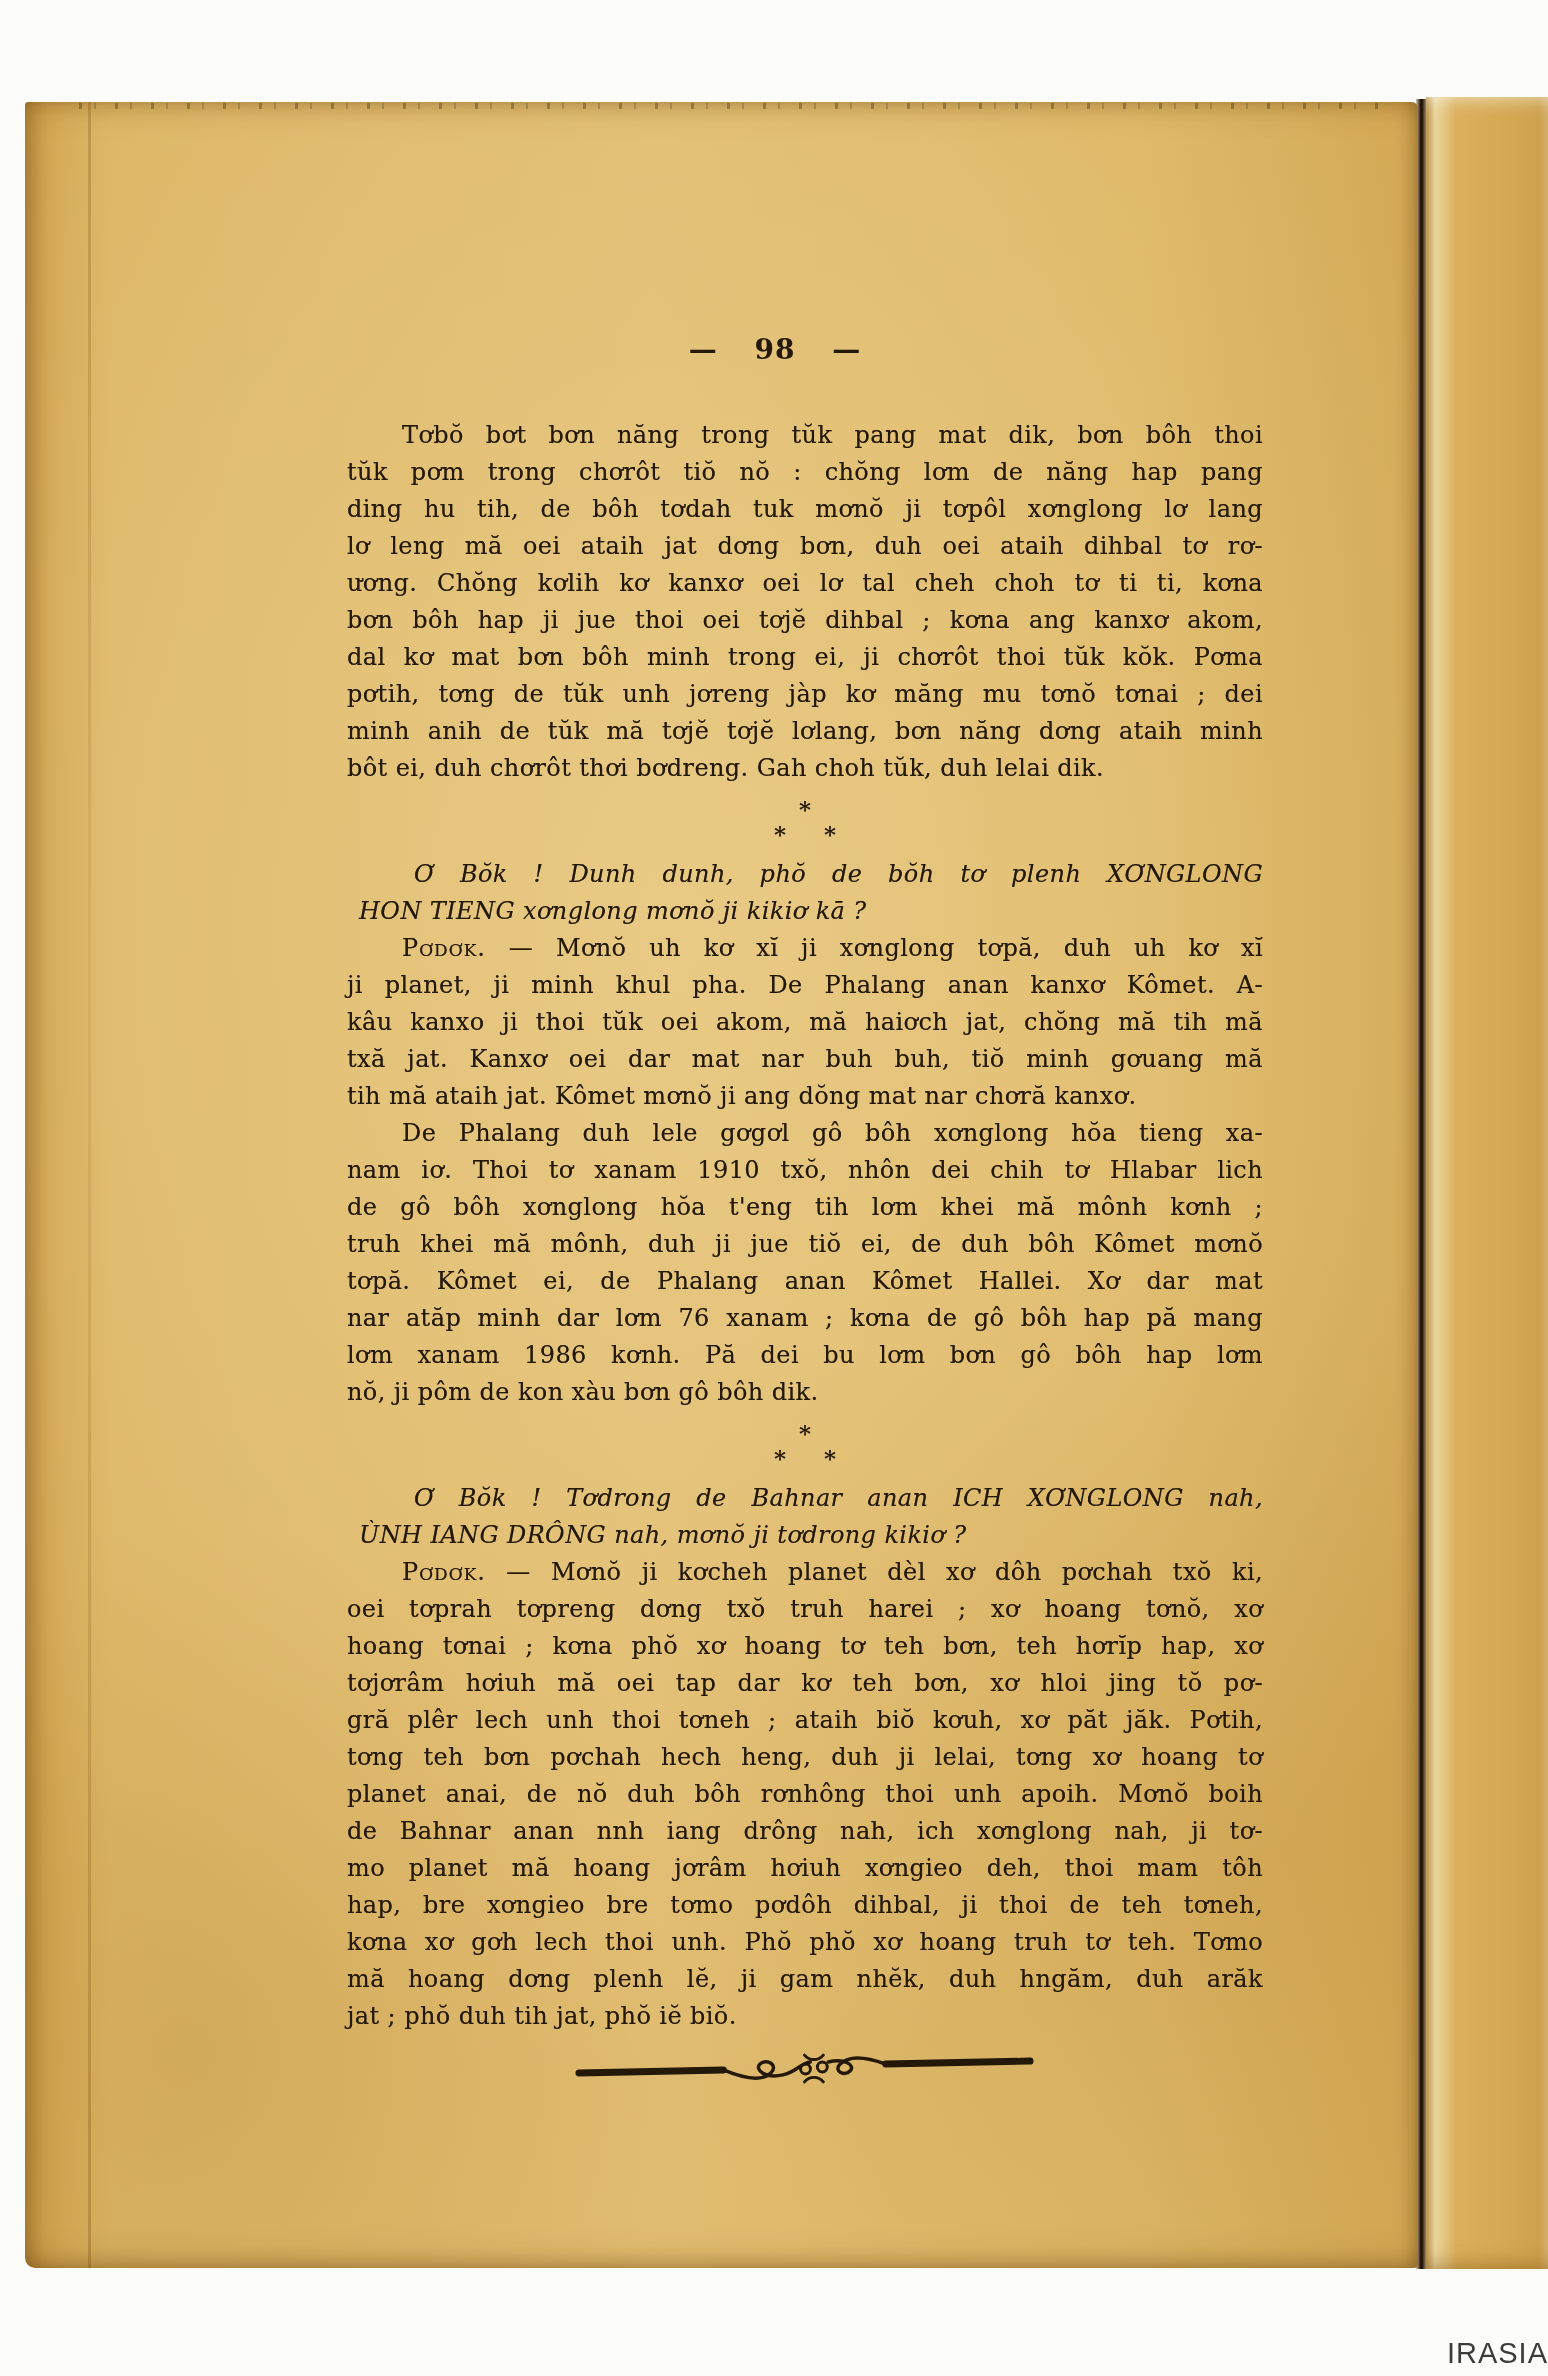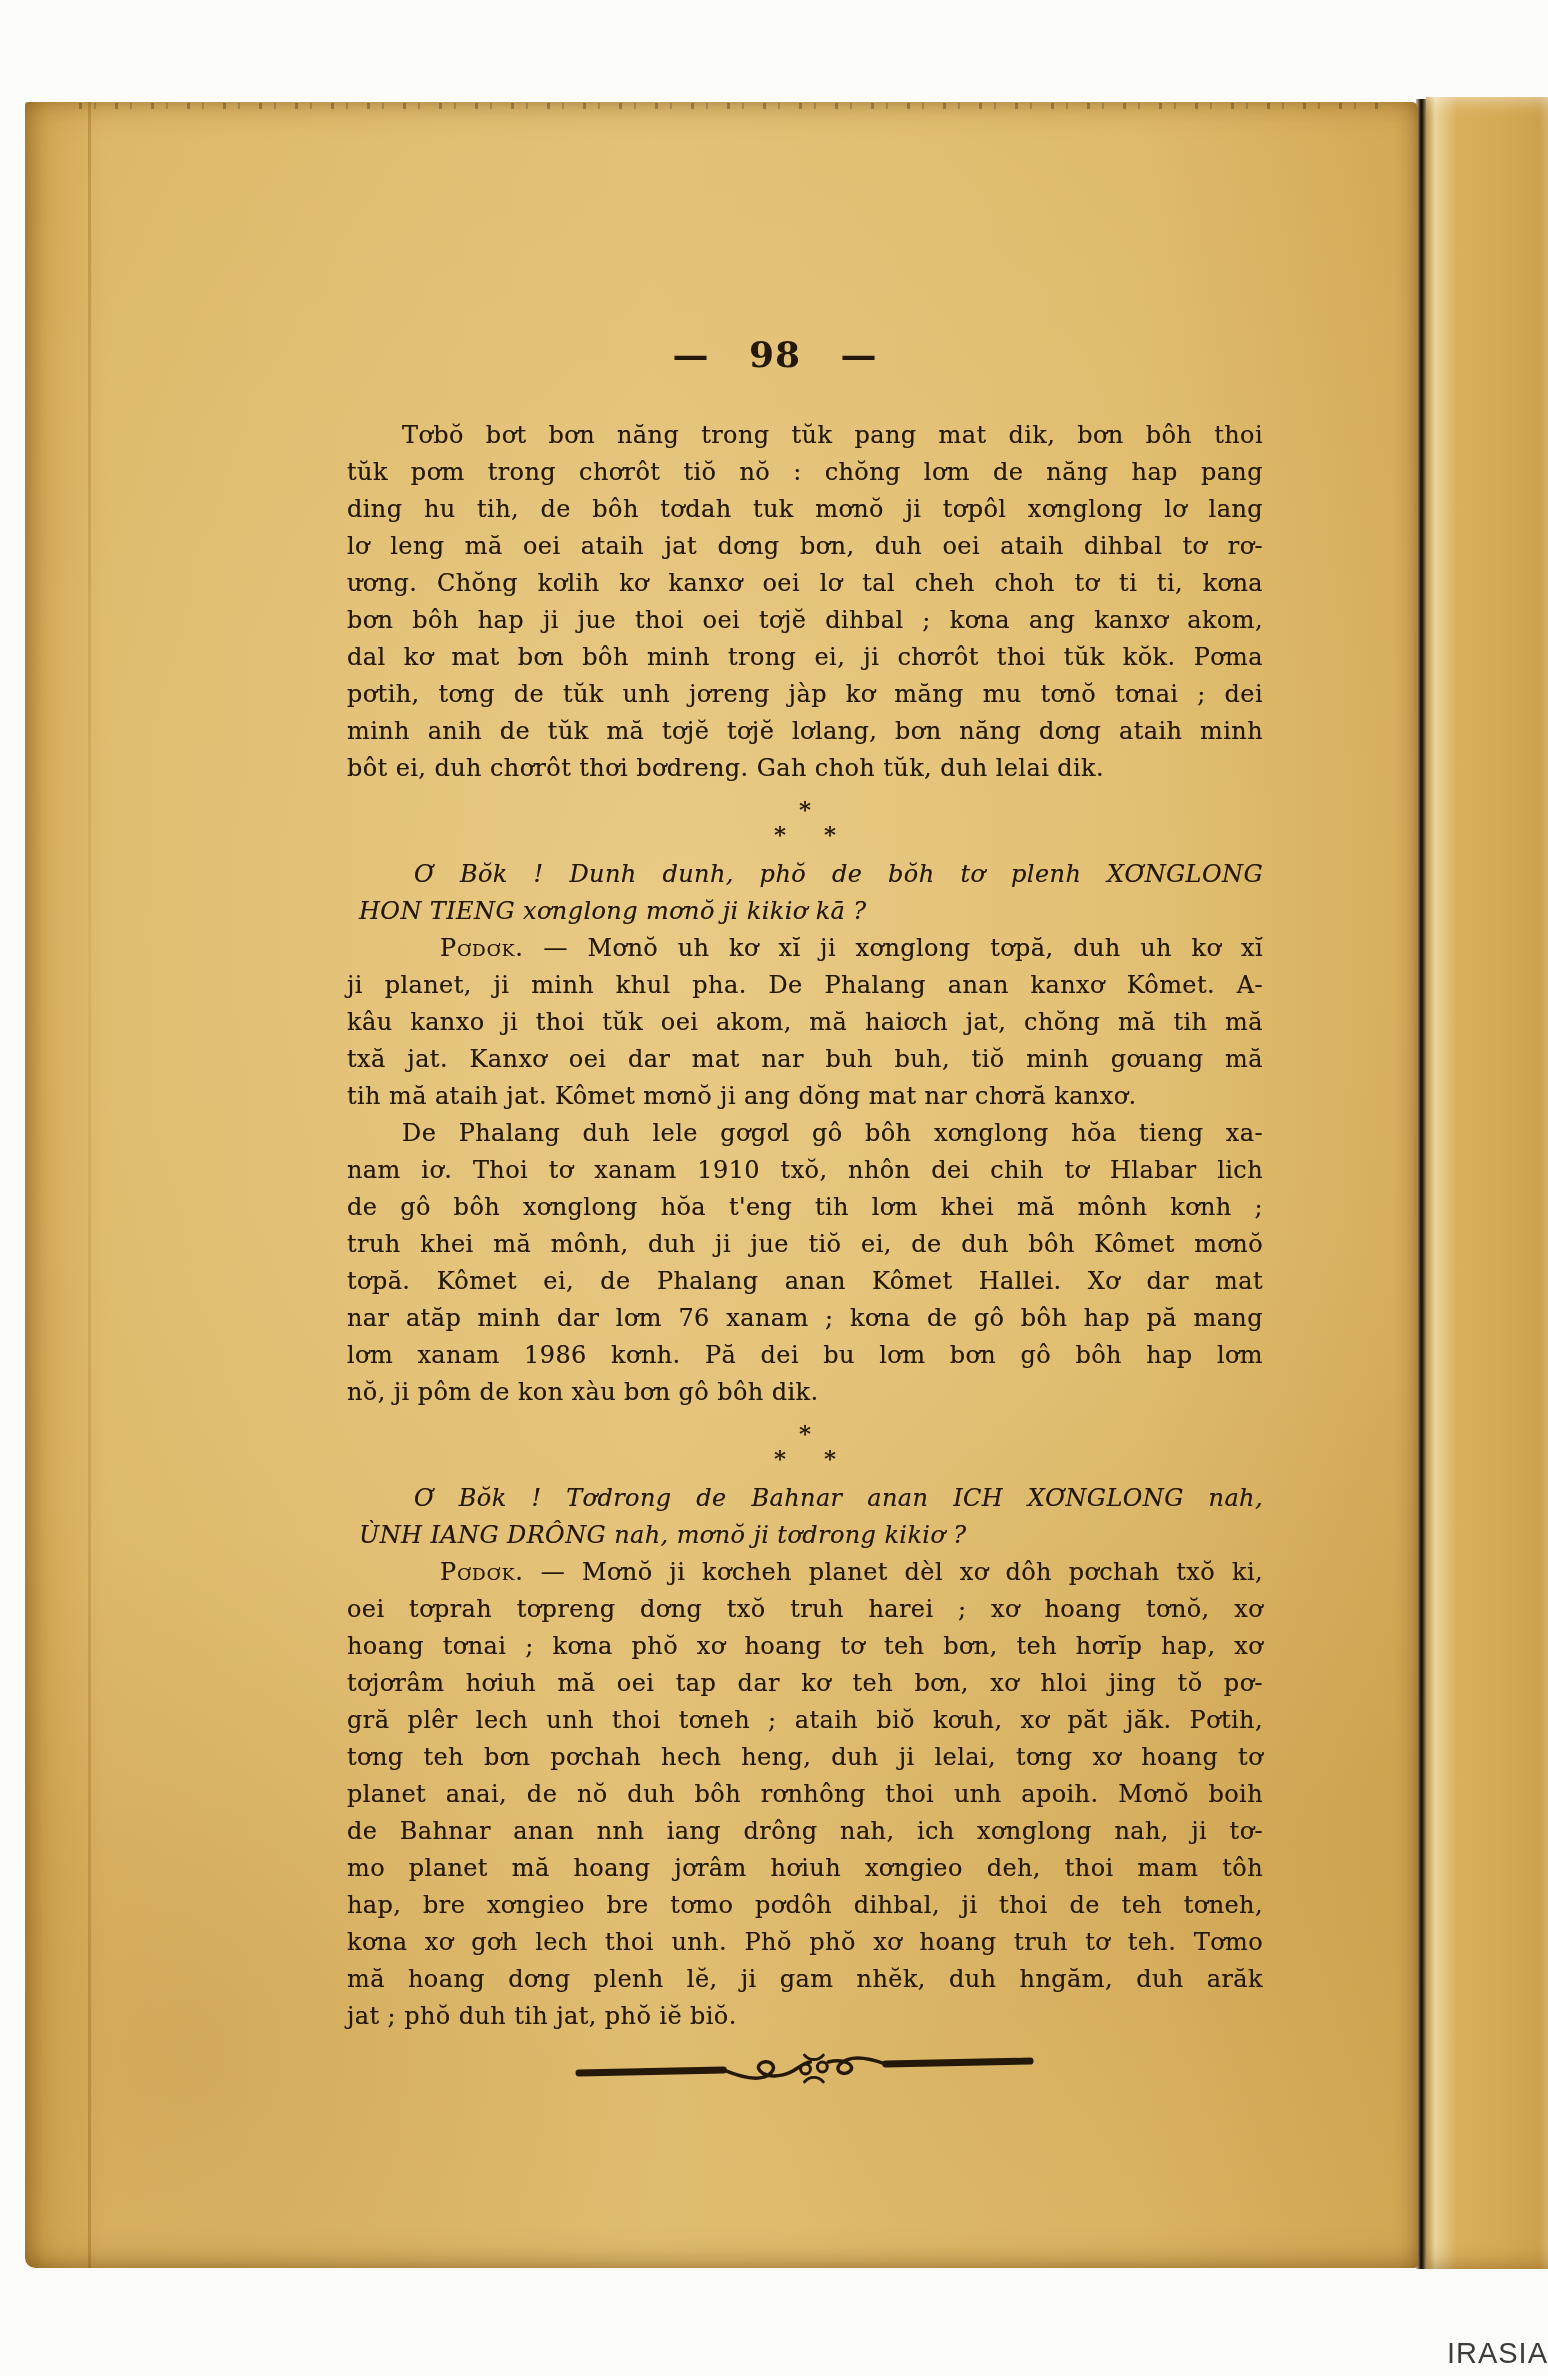--- a/index.html
+++ b/index.html
@@ -33,29 +33,29 @@
     border-radius:3px 6px 4px 10px;}
   
   .page::before{content:"";position:absolute;top:1px;left:54px;right:30px;height:6px;opacity:.45;
     background:repeating-linear-gradient(90deg,rgba(35,22,4,.7) 0 3px,transparent 3px 15px,rgba(35,22,4,.45) 15px 17px,transparent 17px 36px);}
   
   .page::after{content:"";position:absolute;top:0;bottom:0;left:63px;width:3px;
     background:linear-gradient(180deg,rgba(120,75,15,.28),rgba(120,75,15,.08) 40%,rgba(120,75,15,.3));}
 
   .pageno{position:relative;margin-top:231px;width:916px;margin-left:322px;
     transform:translateX(-30px);text-align:center;
-    font-size:36px;font-weight:700;color:var(--ink);word-spacing:26px;letter-spacing:1px;}
+    font-size:28px;font-weight:700;color:var(--ink);word-spacing:26px;letter-spacing:1px;}
 
   .textcol{position:absolute;left:322px;top:315px;width:916px;color:var(--ink);}
   .line{font-size:24px;font-weight:400;line-height:37px;letter-spacing:0.4px;
     text-align:justify;text-align-last:justify;text-shadow:0 0 0.6px rgba(36,24,8,.55);}
   .line.noj{text-align-last:left;}
   .line.indent{text-indent:55px;}
   .heading .line{font-style:italic;margin-left:12px;}
-  .sc{font-variant:small-caps;letter-spacing:1px;margin-left:38px;}
+  .sc{font-variant:small-caps;letter-spacing:1px;}
 
   .stars{margin:9px 0 10px 0;text-align:center;color:var(--ink);}
   .srow{font-size:23px;font-weight:700;line-height:25px;}
   .srow.s2{word-spacing:30px;}
 
   .ornament{margin-top:14px;text-align:center;}
   .ornament svg{display:inline-block;}
 
   .watermark{position:absolute;right:0;bottom:6px;color:var(--watermark);
     font-family:"Liberation Sans","DejaVu Sans",sans-serif;font-size:29px;letter-spacing:1px;}

